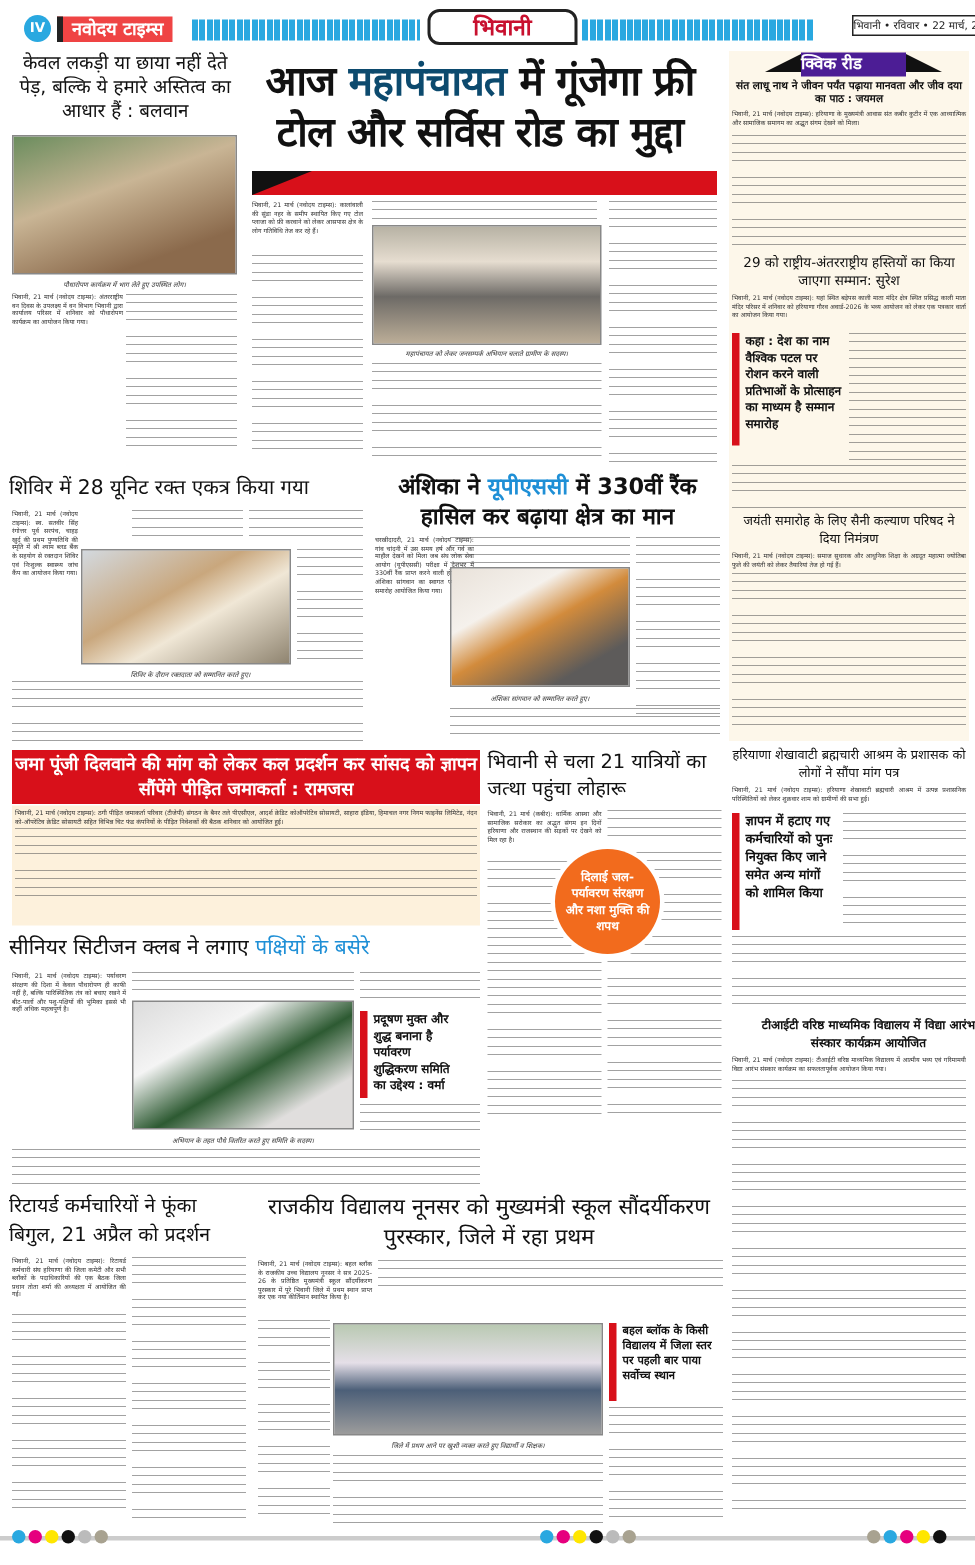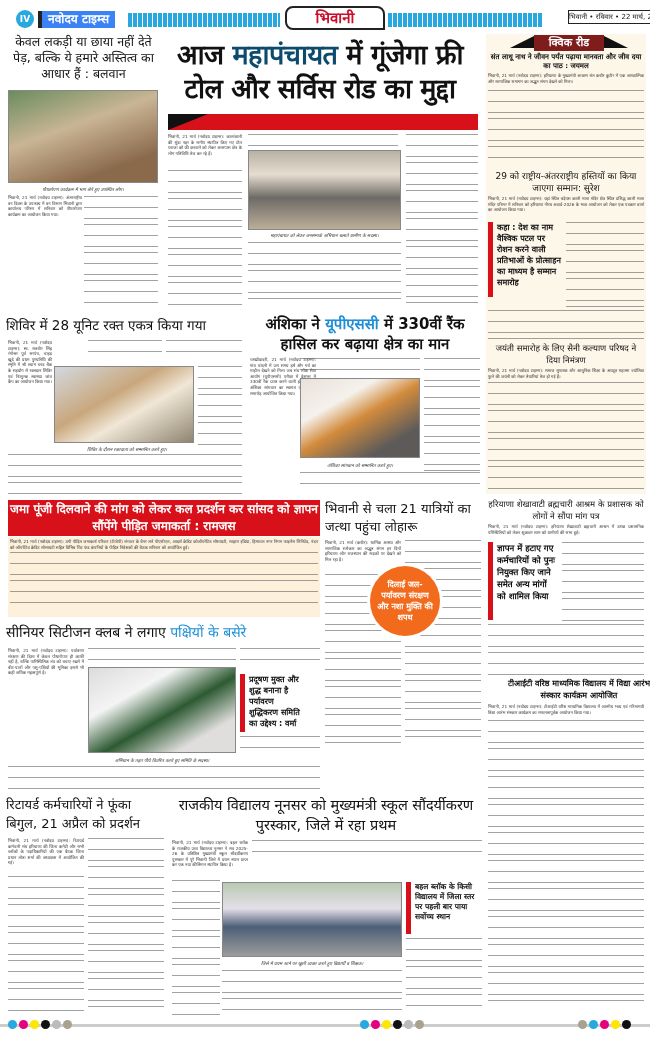--- a/index.html
+++ b/index.html
@@ -1,34 +1,34 @@
 <!DOCTYPE html>
 <html><head>
 <meta charset="utf-8">
 <style>
 *{box-sizing:border-box;margin:0;padding:0}
 body{width:650px;height:1043px;background:#fff;font-family:"DejaVu Sans",sans-serif;position:relative;overflow:hidden;color:#222}
 .abs{position:absolute}
 .hd-left{left:16px;top:8px;height:22px;display:flex;align-items:center;gap:4px}
 .page-no{width:18px;height:18px;border-radius:50%;background:#29a8e0;color:#fff;font-size:9px;display:flex;align-items:center;justify-content:center;font-weight:bold}
-.brand{background:#3b82f6;color:#fff;font-weight:bold;font-size:12px;padding:2px 6px;height:17px;line-height:13px;border-left:4px solid #222}
+.brand{background:#ef4444;color:#fff;font-weight:bold;font-size:12px;padding:2px 6px;height:17px;line-height:13px;border-left:4px solid #222}
 .stripe{height:14px;background:repeating-linear-gradient(90deg,#29a8e0 0 4px,#fff 4px 5px)}
 .city-tab{left:285px;top:6px;width:100px;height:24px;border:2px solid #222;border-radius:8px 8px 0 8px;background:#fff;color:#c8102e;font-weight:bold;font-size:15px;text-align:center;line-height:20px}
 .dateline{left:568px;top:10px;width:100px;height:14px;border:1px solid #222;font-size:7px;line-height:12px;text-align:left}
 .headline{font-weight:bold;color:#111;text-align:center}
 .body-text{font-size:4.2px;line-height:5.6px;color:#333;text-align:justify}
 .body-text p{margin-bottom:1px}
 .photo{background:linear-gradient(135deg,#a88b6a,#d7c7a8 45%,#7a6c5a);border:1px solid #888}
 .caption{font-size:4.5px;text-align:center;color:#333;font-style:italic}
 .redbar{background:#d8101a;color:#fff;font-weight:bold;text-align:center}
 .quote-box{border-left:5px solid #d8101a;font-weight:bold;color:#111;padding-left:4px}
 .reg{height:10px;display:flex;gap:2px}
 .reg span{width:9px;height:9px;border-radius:50%;display:inline-block}
 .orange-circle{border-radius:50%;background:#f26b1d;color:#fff;text-align:center;font-weight:bold;display:flex;align-items:center;justify-content:center;box-shadow:0 0 0 3px #fff}
-.qr-header{background:#7f1d1d;color:#fff;font-weight:bold;text-align:center}
+.qr-header{background:#4c1d95;color:#fff;font-weight:bold;text-align:left}
 .divider{background:#bbb;height:1px}
 .lines{background:repeating-linear-gradient(180deg,#555 0 0.6px,transparent 0.6px 5.6px);opacity:.55}
 </style>
 </head>
 <body>
 
 <div class="abs hd-left">
   <span class="page-no">IV</span>
   <span class="brand">नवोदय टाइम्स</span>
 </div>

